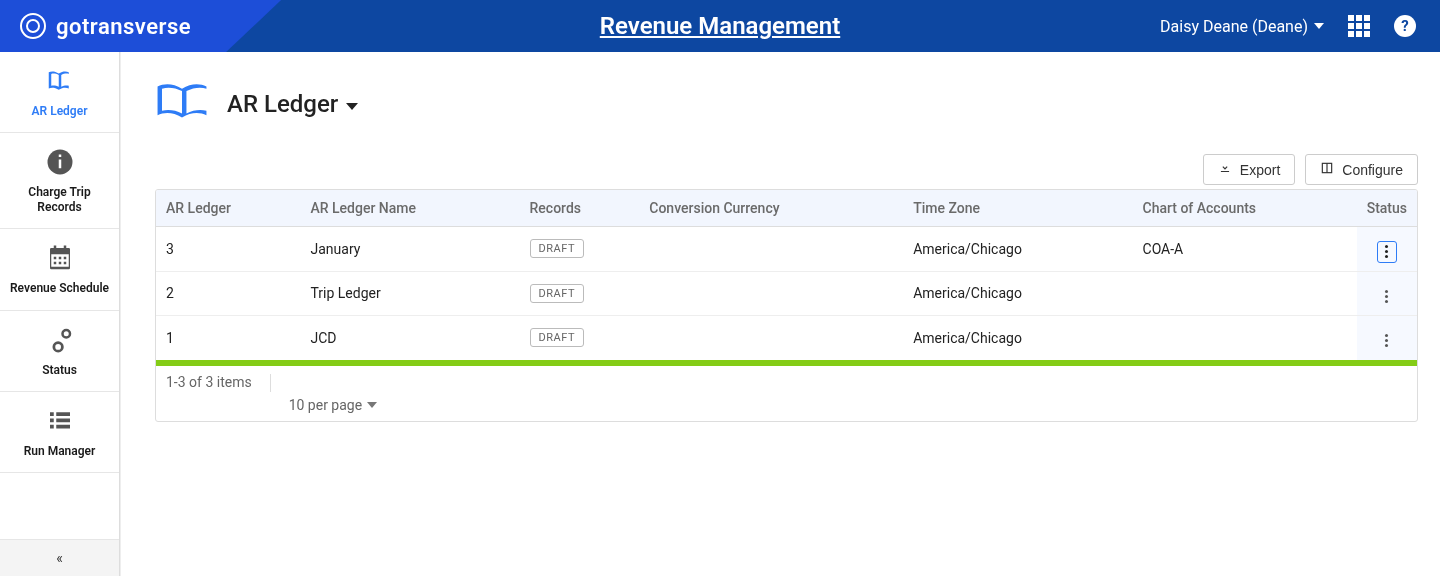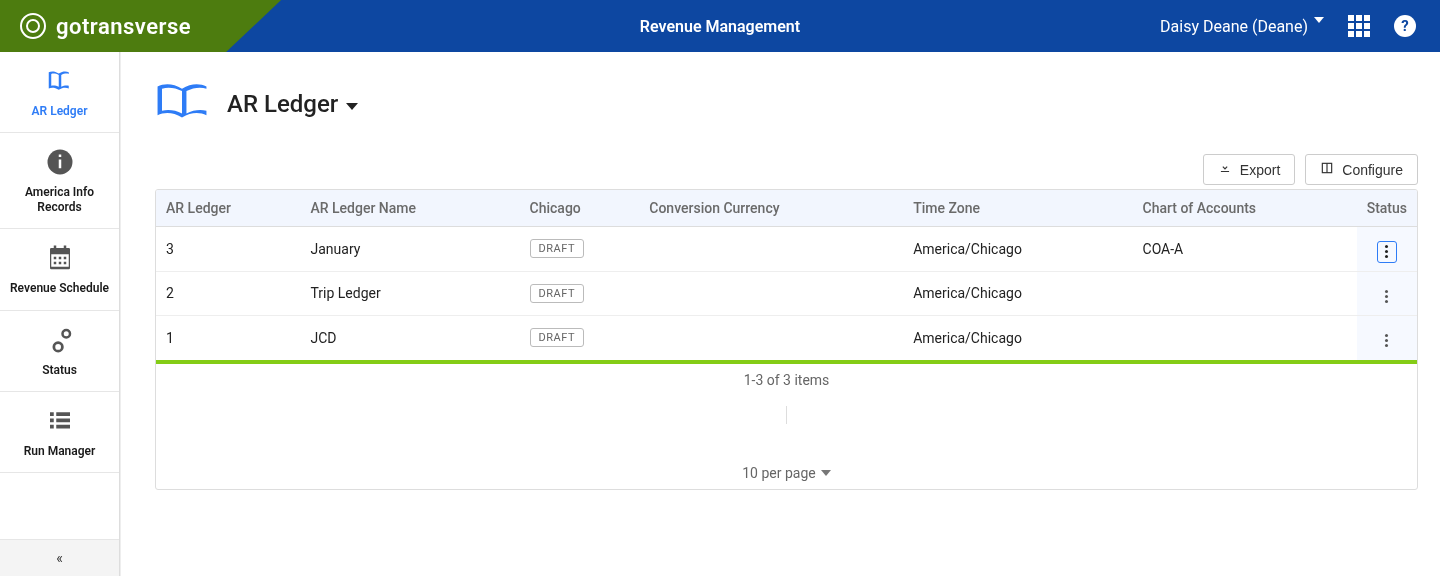--- a/index.html
+++ b/index.html
@@ -10,21 +10,21 @@
   .header {
     height: 52px;
     background: #0d47a1;
     display: flex;
     align-items: center;
     color: #fff;
     position: relative;
     z-index: 2;
   }
   .header-left {
-    background: #4d7c0f;
+    background: #1d4ed8;
     height: 100%;
     display: flex;
     align-items: center;
     padding-left: 20px;
     padding-right: 90px;
     position: relative;
     clip-path: polygon(0 0, 100% 0, calc(100% - 55px) 100%, 0 100%);
   }
   .logo-wrap { display: flex; align-items: center; gap: 10px; }
   .logo-icon {
@@ -39,31 +39,32 @@
     width: 10px; height: 10px;
     border: 2px solid #fff;
     border-radius: 50%;
     top: 4px; left: 4px;
   }
   .brand { font-size: 22px; font-weight: 600; letter-spacing: 0.5px; }
   .header-title {
     position: absolute;
     left: 50%;
     transform: translateX(-50%);
-    font-size: 16px;
+    font-size: 24px;
     font-weight: 600;
+    text-decoration: underline;
   }
   .header-right {
     margin-left: auto;
     display: flex;
     align-items: center;
     padding-right: 24px;
     gap: 24px;
   }
-  .user-menu { display: flex; align-items: flex-start; gap: 6px; font-size: 16px; cursor: pointer; }
+  .user-menu { display: flex; align-items: center; gap: 6px; font-size: 16px; cursor: pointer; }
   .caret-down {
     width: 0; height: 0;
     border-left: 5px solid transparent;
     border-right: 5px solid transparent;
     border-top: 6px solid #fff;
   }
   .apps-icon {
     display: grid;
     grid-template-columns: repeat(3, 6px);
     grid-template-rows: repeat(3, 6px);
@@ -213,27 +214,25 @@
     cursor: pointer;
     color: #555;
     background: transparent;
   }
   .row-actions-btn.outlined { border-color: #2e7cf6; color: #222; }
   .kebab { display: flex; flex-direction: column; gap: 2px; }
   .kebab span { width: 3px; height: 3px; background: currentColor; border-radius: 50%; }
 
   .table-footer {
     display: flex;
-    align-items: center;
     gap: 18px;
-    border-top: 4px solid #84cc16;
+    border-top: 6px solid #84cc16;
     padding: 8px 10px;
     color: #666;
     font-size: 14px;
-    flex-direction: column;
   }
   .footer-sep { width: 1px; height: 18px; background: #ddd; }
   .per-page { display: flex; align-items: center; gap: 5px; cursor: pointer; margin-top: 23px; }
   .per-page .caret {
     width: 0; height: 0;
     border-left: 5px solid transparent;
     border-right: 5px solid transparent;
     border-top: 6px solid #777;
   }
 </style>
@@ -281,21 +280,21 @@
         <span class="nav-label">AR Ledger</span>
       </div>
       <div class="nav-item">
         <span class="nav-icon">
           <svg viewBox="0 0 24 24" fill="currentColor">
               <circle cx="12" cy="12" r="10"></circle>
               <rect x="11" y="10" width="2" height="7" fill="#fff"></rect>
               <rect x="11" y="6" width="2" height="2" fill="#fff"></rect>
             </svg>
         </span>
-        <span class="nav-label">America Info Records</span>
+        <span class="nav-label">Charge Trip Records</span>
       </div>
       <div class="nav-item">
         <span class="nav-icon">
           <svg viewBox="0 0 24 24" fill="currentColor">
               <path d="M5 4h2V2h2v2h6V2h2v2h2a1 1 0 0 1 1 1v15a1 1 0 0 1-1 1H5a1 1 0 0 1-1-1V5a1 1 0 0 1 1-1zm0 5v10h14V9H5zm2 2h2v2H7v-2zm4 0h2v2h-2v-2zm4 0h2v2h-2v-2zM7 15h2v2H7v-2zm4 0h2v2h-2v-2zm4 0h2v2h-2v-2z"></path>
             </svg>
         </span>
         <span class="nav-label">Revenue Schedule</span>
       </div>
       <div class="nav-item">
@@ -366,21 +365,21 @@
             <col class="col-status">
           <col class="col-conv">
             <col class="col-tz">
             <col class="col-coa">
             <col class="col-actions">
         </colgroup>
         <thead>
           <tr>
             <th>AR Ledger</th>
             <th>AR Ledger Name</th>
-            <th>Chicago</th>
+            <th>Records</th>
             <th>Conversion Currency</th>
             <th>Time Zone</th>
             <th>Chart of Accounts</th>
             <th class="actions-th">Status</th>
           </tr>
         </thead>
         <tbody id="tbody">
             <tr>
               <td>3</td>
               <td>January</td>

